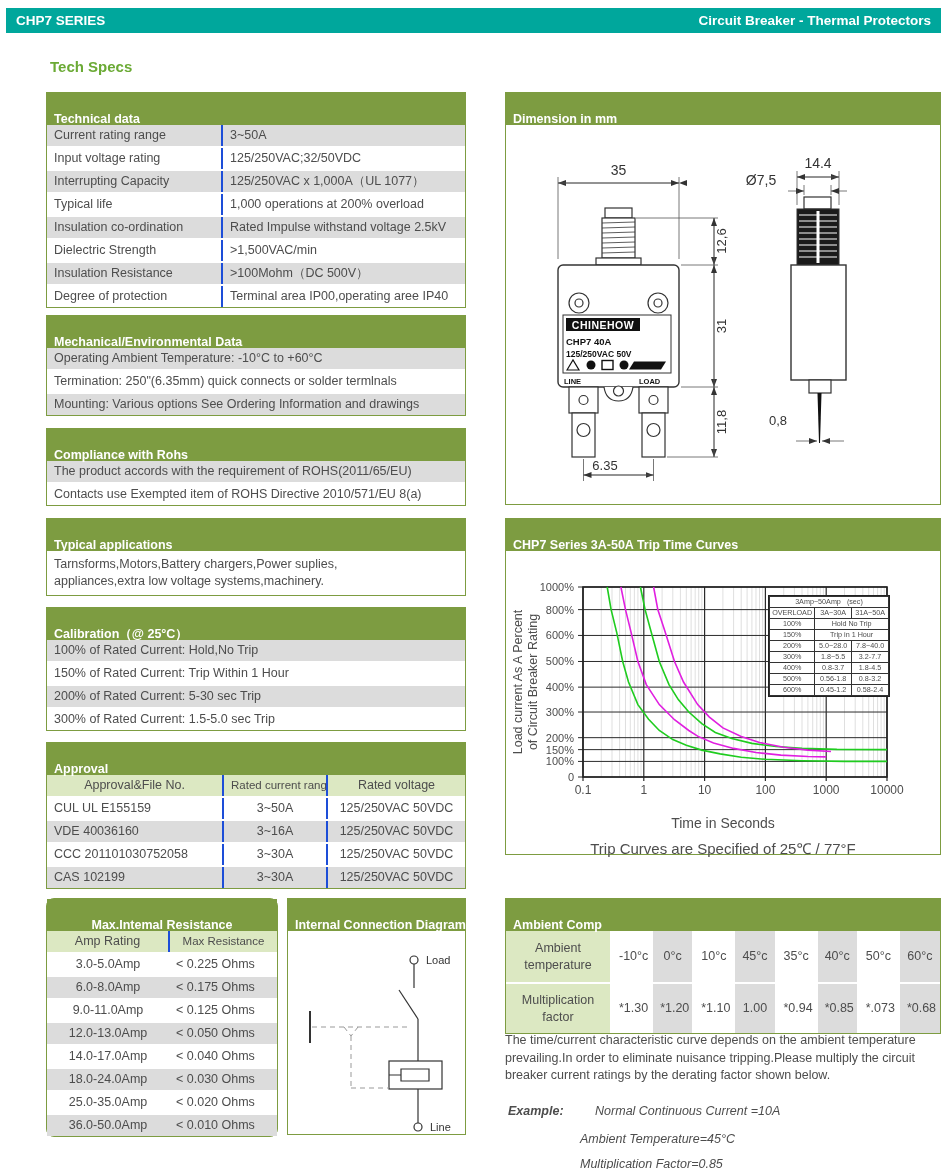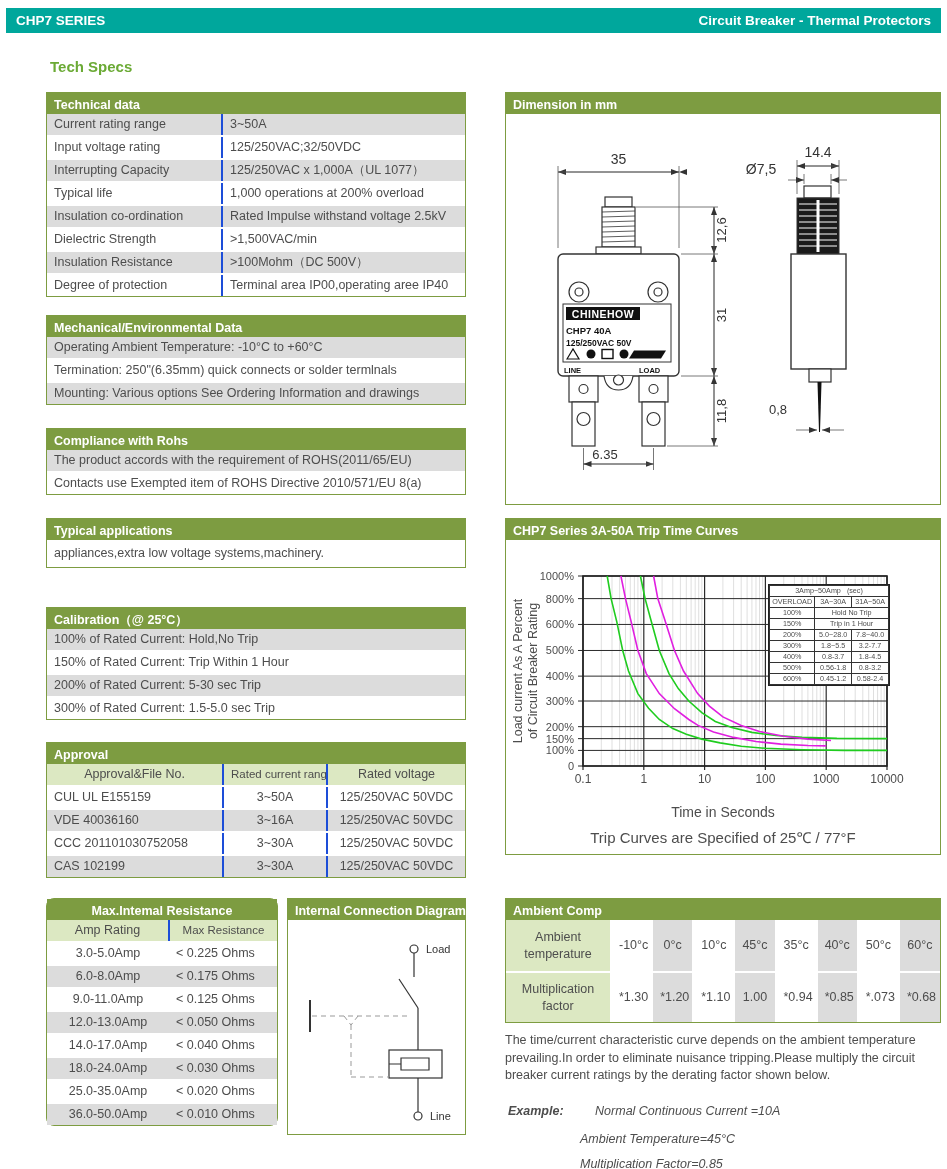--- a/index.html
+++ b/index.html
@@ -14,21 +14,21 @@
     background: #00a79c; color: #fff; font-weight: bold; font-size: 13.5px;
     display: flex; justify-content: space-between; align-items: center; padding: 0 10px;
   }
   .tech-specs {
     position: absolute; left: 50px; top: 58px; font-size: 15px; font-weight: bold; color: #6baa35;
   }
   
   .sec { position: absolute; border: 1px solid #7d9c41; background: #fff; }
   .sec-h {
     background: #7d9c41; color: #fff; font-weight: bold; font-size: 12.5px;
-    height: 21px; line-height: 21px; padding: 2px 7px; white-space: nowrap;
+    height: 21px; line-height: 21px; padding: 16px 7px; white-space: nowrap;
   }
   table { border-collapse: collapse; width: 100%; font-size: 12.5px; color: #4d4d4d; table-layout: fixed; }
   td, th { padding: 2px 7px; height: 22px; line-height: 17px; font-weight: normal; text-align: left; overflow: hidden; white-space: nowrap; }
   tr.gray td { background: #dcdcdc; }
   tr.white td { background: #ffffff; }
   .rowsep td { border-bottom: 2px solid #fff; }
   .colsep { border-left: 2px solid #1d4ed8; }
   .subhead td { background: #dce8c2; text-align: center; }
   .c { text-align: center; }
   
@@ -141,20 +141,21 @@
       <tr class="white">
             <td>Contacts use Exempted item of ROHS Directive 2010/571/EU 8(a)</td>
           </tr>
     </tbody>
       </table>
   </div>
 
   <div class="sec" style="left:46px; top:518px; width:420px;">
     <div class="sec-h">Typical applications</div>
     <div class="apps-body">
+      <div>Tarnsforms,Motors,Battery chargers,Power suplies,</div>
       <div>appliances,extra low voltage systems,machinery.</div>
     </div>
   </div>
 
   <div class="sec" style="left:46px; top:607px; width:420px;">
     <div class="sec-h">Calibration（@ 25°C）</div>
     <table>
         <tbody>
       <tr class="gray rowsep">
             <td>100% of Rated Current:  Hold,No Trip</td>

